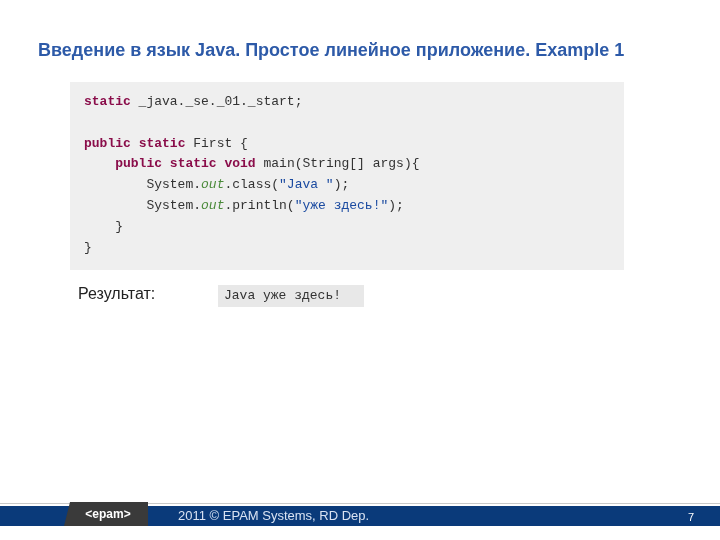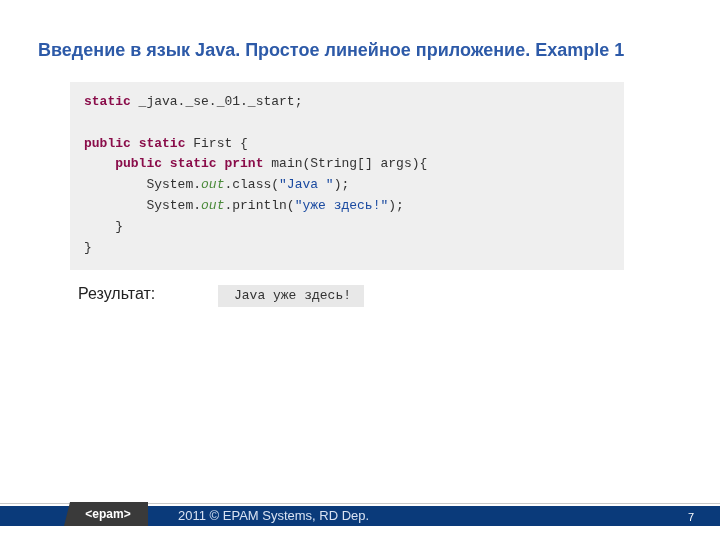--- a/index.html
+++ b/index.html
@@ -42,21 +42,21 @@
     left: 78px;
     font-size: 16px;
     color: #222;
   }
   .result-box {
     position: absolute;
     top: 285px;
     left: 218px;
     width: 146px;
     background: #e8e8e8;
-    padding: 2px 6px 2px 16px;
+    padding: 2px 6px 2px 6px;
     font-family: "Courier New", Courier, monospace;
     font-size: 13px;
     line-height: 1.35;
     color: #333;
     white-space: pre-wrap;
   }
   .footer-bar {
     position: absolute;
     left: 0;
     bottom: 14px;
@@ -97,21 +97,21 @@
   }
 </style>
 </head>
 <body>
 
 <div class="title">Введение в язык Java. Простое линейное приложение. Example 1</div>
 
 <div class="code-block"><span class="kw">static</span><span> _java._se._01._start;</span>
 
 <span class="kw">public</span> <span class="kw">static</span><span> First {</span>
-    <span class="kw">public</span> <span class="kw">static</span> <span class="kw">print</span><span> main(String[] args){</span>
+    <span class="kw">public</span> <span class="kw">static</span> <span class="kw">void</span><span> main(String[] args){</span>
 <span>        System.</span><span class="field">out</span><span>.class(</span><span class="str">"Java "</span><span>);</span>
 <span>        System.</span><span class="field">out</span><span>.println(</span><span class="str">"уже здесь!"</span><span>);</span>
 <span>    }</span>
 <span>}</span></div>
 
 <div class="result-label">Результат:</div>
 <div class="result-box">Java уже здесь!</div>
 
 <div class="footer-bar"></div>
 

